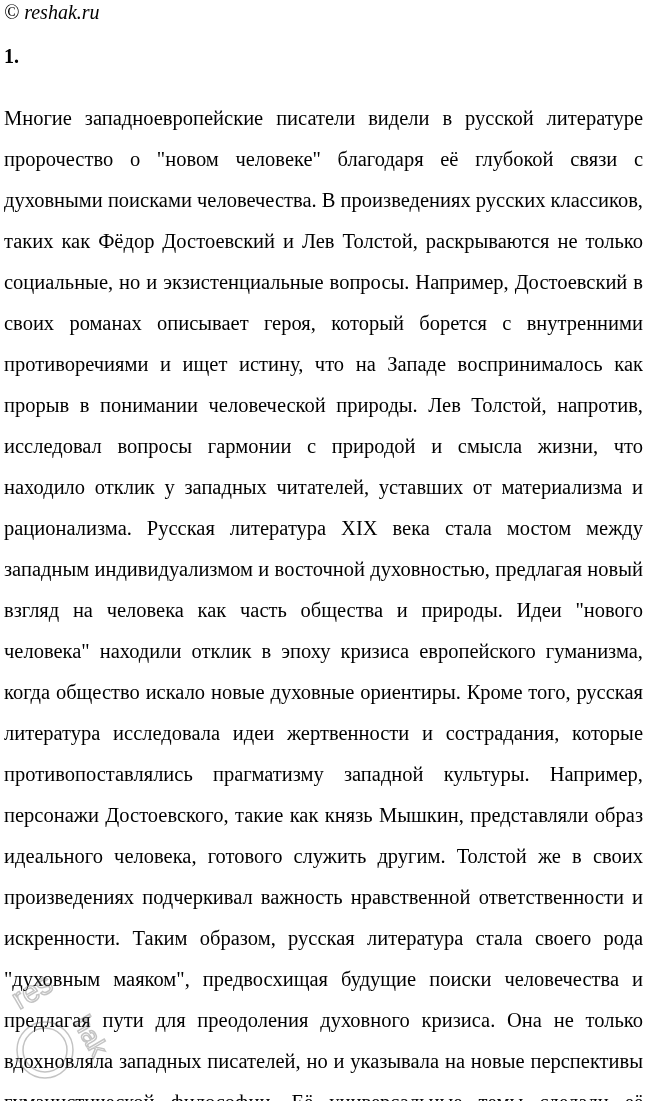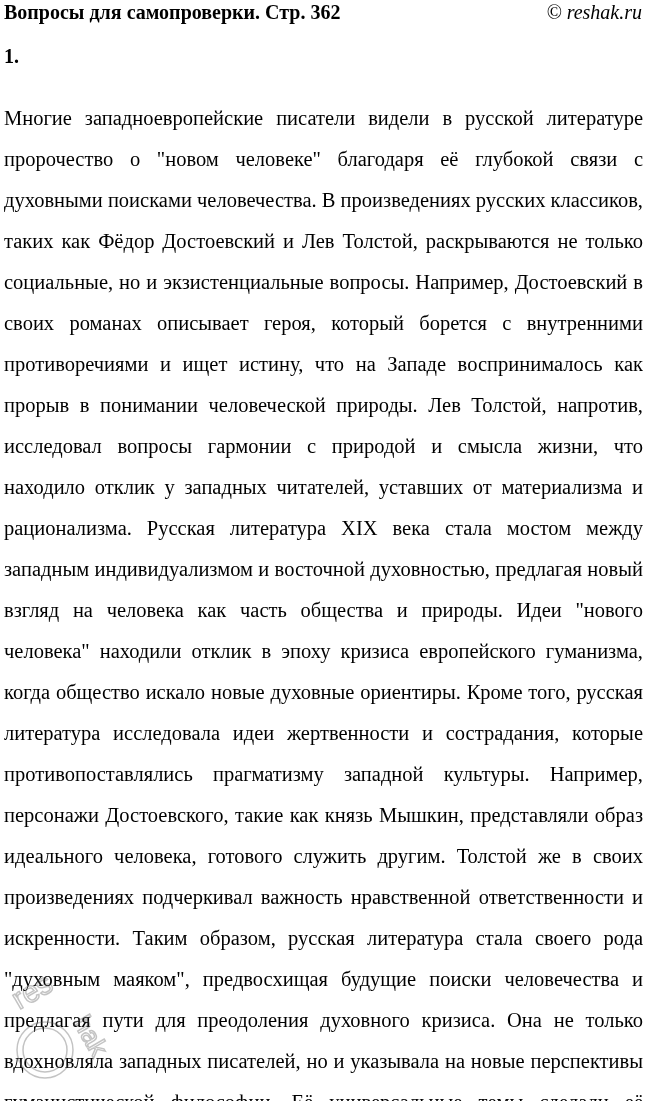--- a/index.html
+++ b/index.html
@@ -8,21 +8,20 @@
   .title { font-weight:bold; }
   .copy { font-weight:normal;font-style:italic; }
   .num { position:absolute; top:44px; left:4px; font-weight:bold; font-size:20px; line-height:24px; }
   .body-text { position:absolute; top:98px; left:4px; width:639px; font-size:20.5px; line-height:41px; text-align:justify; }
   .watermark { position:absolute; left:5px; top:955px; width:130px; height:140px; pointer-events:none; opacity:0.35; }
 </style>
 </head>
 <body>
 
 <div class="header">
-  <span class="title">Вопросы для самопроверки. Стр. 362</span>
   <span class="copy">© reshak.ru</span>
 </div>
 
 <div class="num">1.</div>
 
 <div class="body-text">Многие западноевропейские писатели видели в русской литературе пророчество о "новом человеке" благодаря её глубокой связи с духовными поисками человечества. В произведениях русских классиков, таких как Фёдор Достоевский и Лев Толстой, раскрываются не только социальные, но и экзистенциальные вопросы. Например, Достоевский в своих романах описывает героя, который борется с внутренними противоречиями и ищет истину, что на Западе воспринималось как прорыв в понимании человеческой природы. Лев Толстой, напротив, исследовал вопросы гармонии с природой и смысла жизни, что находило отклик у западных читателей, уставших от материализма и рационализма. Русская литература XIX века стала мостом между западным индивидуализмом и восточной духовностью, предлагая новый взгляд на человека как часть общества и природы. Идеи "нового человека" находили отклик в эпоху кризиса европейского гуманизма, когда общество искало новые духовные ориентиры. Кроме того, русская литература исследовала идеи жертвенности и сострадания, которые противопоставлялись прагматизму западной культуры. Например, персонажи Достоевского, такие как князь Мышкин, представляли образ идеального человека, готового служить другим. Толстой же в своих произведениях подчеркивал важность нравственной ответственности и искренности. Таким образом, русская литература стала своего рода "духовным маяком", предвосхищая будущие поиски человечества и предлагая пути для преодоления духовного кризиса. Она не только вдохновляла западных писателей, но и указывала на новые перспективы гуманистической философии. Её универсальные темы сделали её важной частью мирового литературного наследия. В итоге русская литература воспринималась как пророчество, предвосхищающее новую эпоху.</div>
 
 <svg class="watermark" viewBox="0 0 130 140">
   <g fill="none" stroke="#555" stroke-width="1.5">
     <circle cx="40" cy="95" r="28"></circle>

